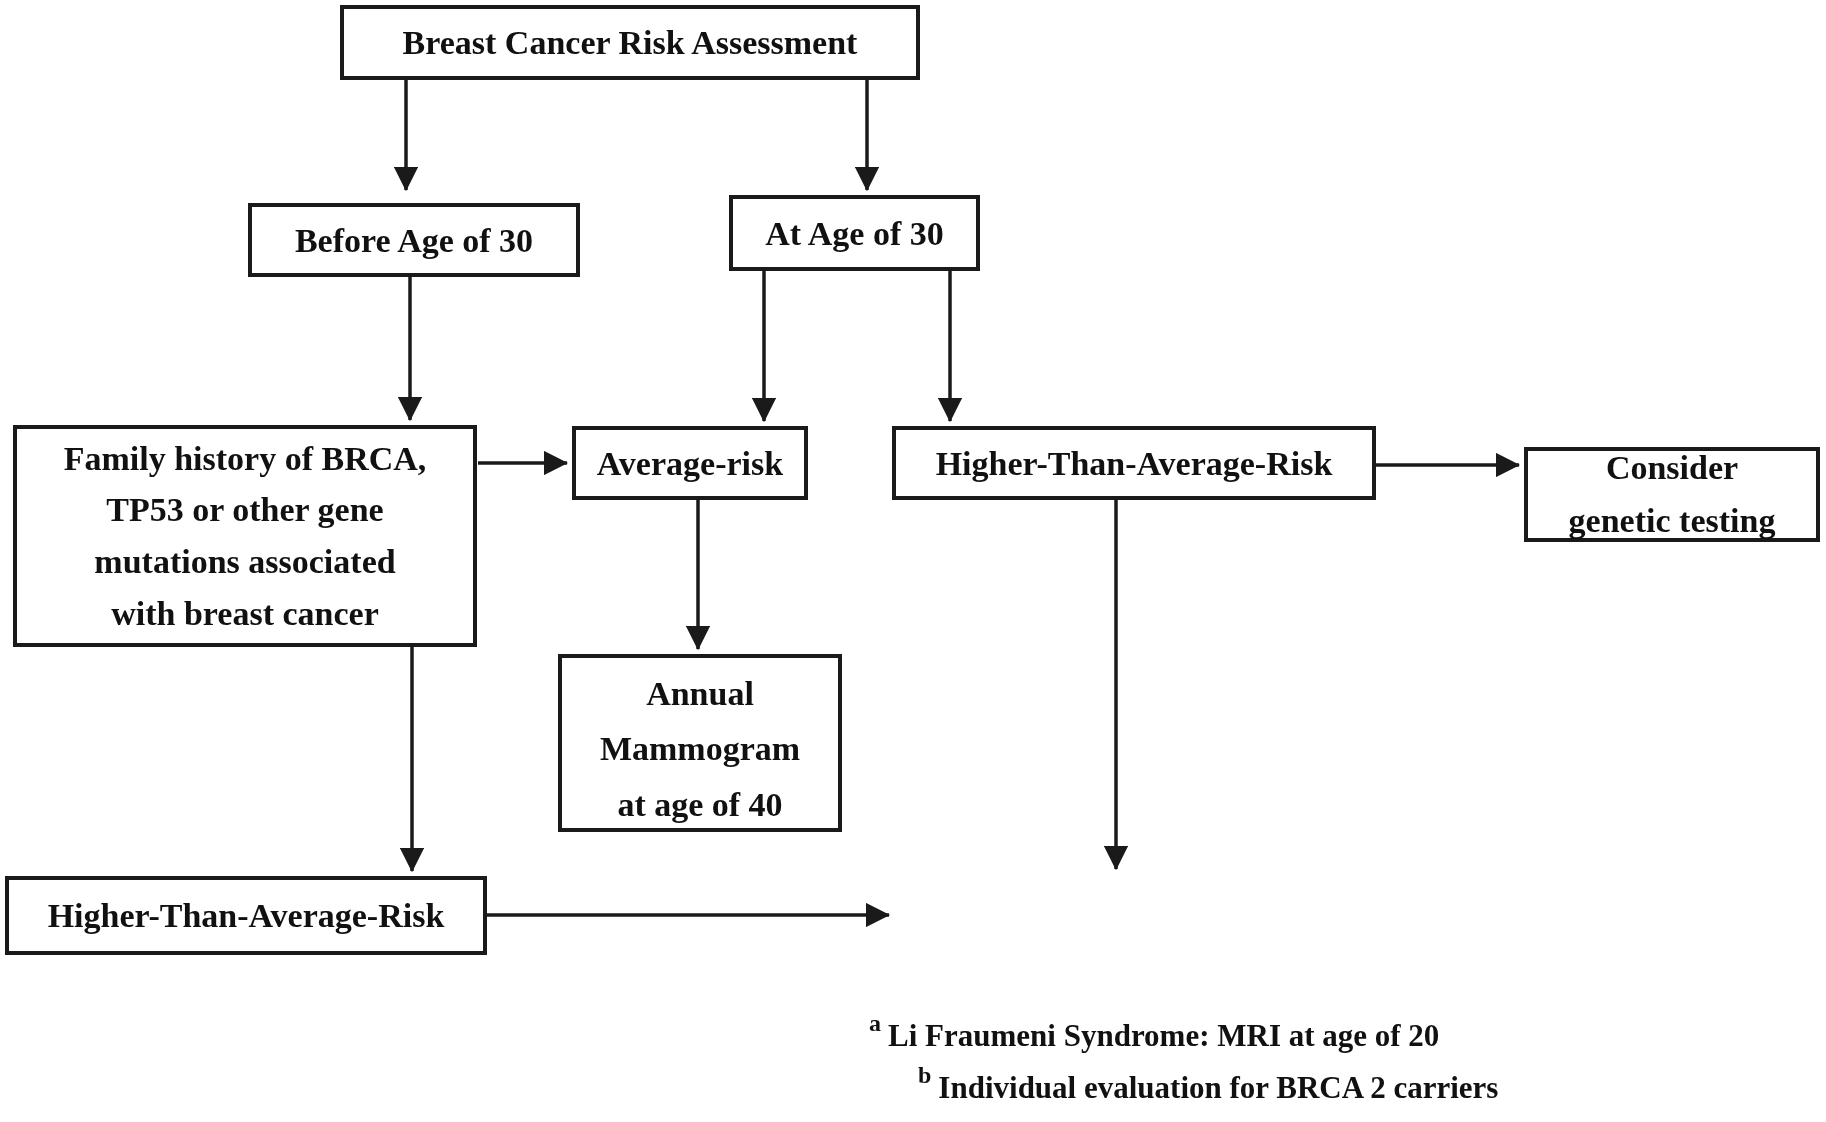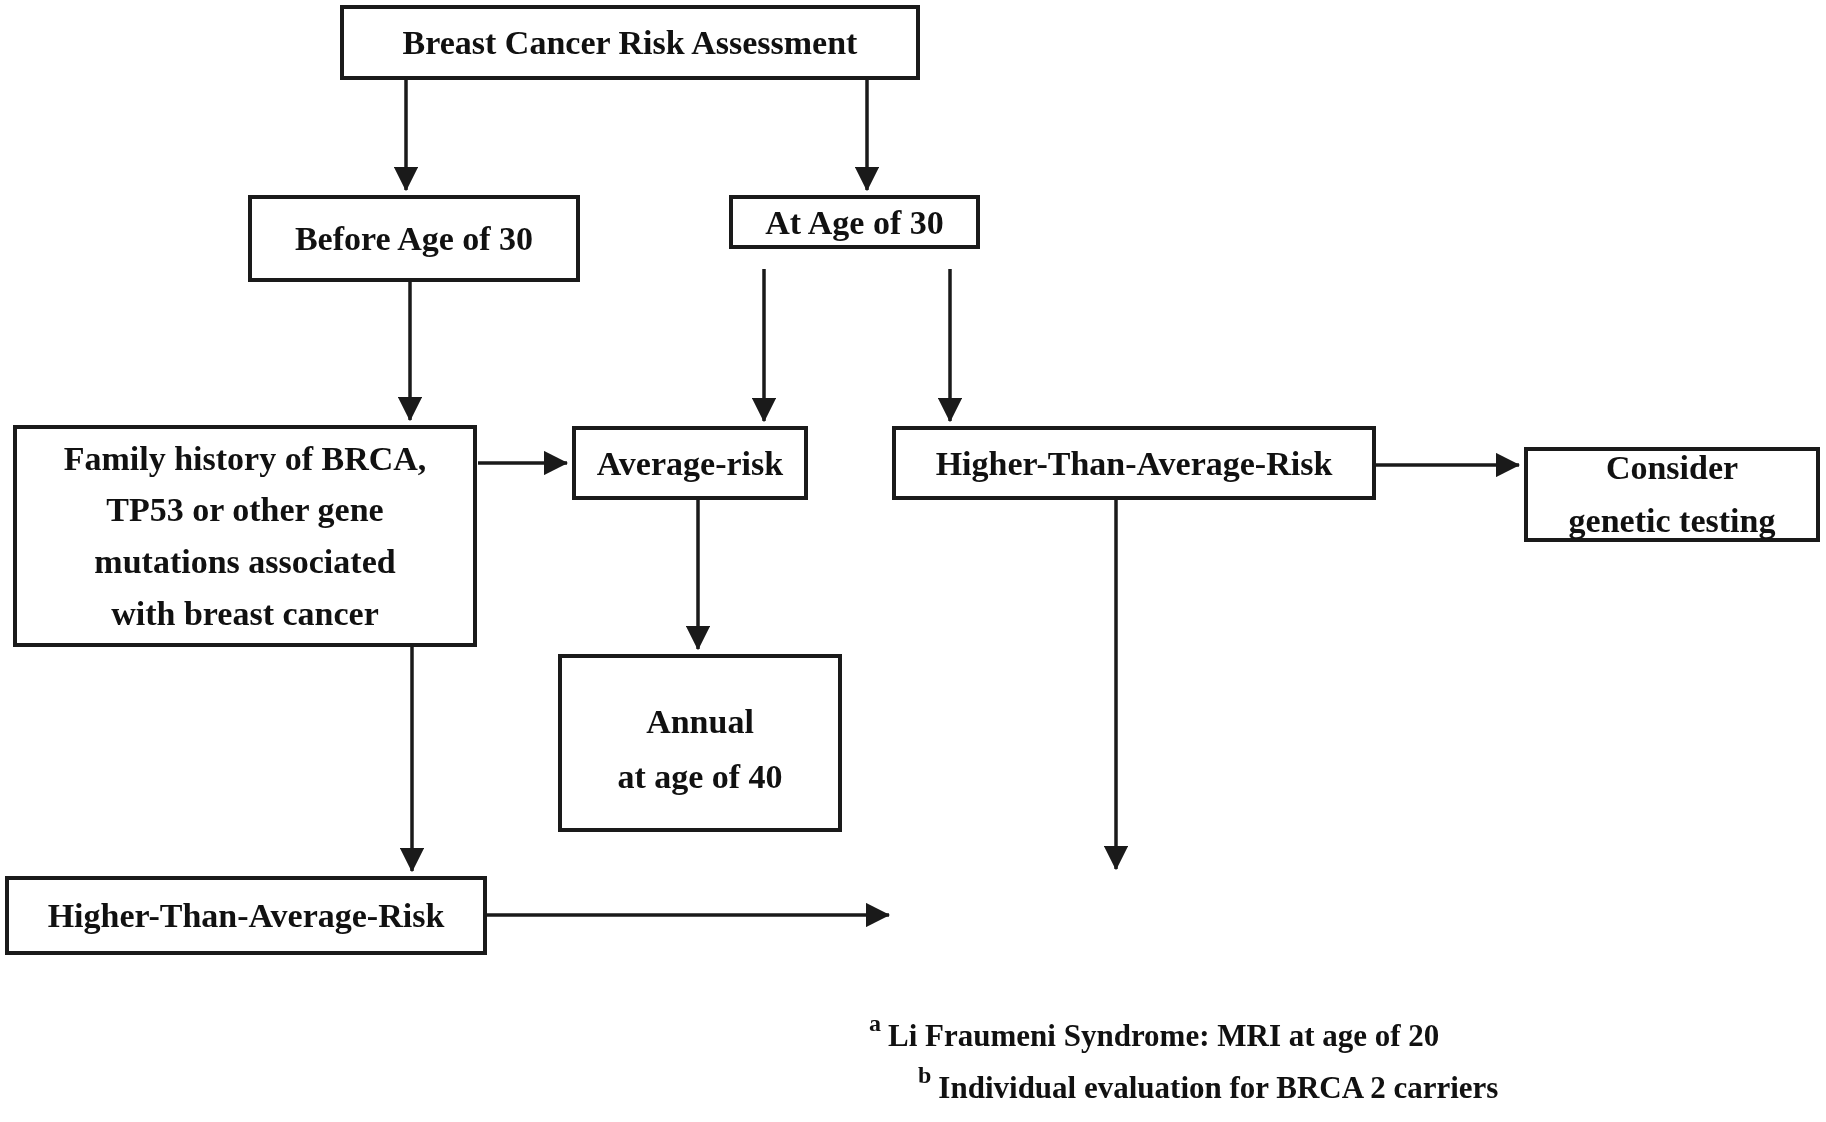--- a/index.html
+++ b/index.html
@@ -33,22 +33,22 @@
     align-items:center;
     justify-content:center;
     text-align:center;
     font-size:34px;
     font-weight:700;
     line-height:1.5;
     color:var(--text);
   }
   .node .nline{display:block;}
   .n-assessment{left:340px;top:5px;width:580px;height:75px;}
-  .n-before30{left:248px;top:195px;width:332px;height:87px;}
-  .n-at30{left:729px;top:195px;width:251px;height:54px;text-align:center;}
+  .n-before30{left:248px;top:203px;width:332px;height:74px;}
+  .n-at30{left:729px;top:195px;width:251px;height:76px;text-align:center;}
   .n-family{left:13px;top:425px;width:464px;height:222px;line-height:1.52;}
   .n-avgrisk{left:572px;top:426px;width:236px;height:74px;}
   .n-highermid{left:892px;top:426px;width:484px;height:74px;}
   .n-consider{left:1524px;top:427px;width:296px;height:95px;line-height:1.55;margin-top:20px;}
   .n-annual{left:558px;top:654px;width:284px;height:178px;line-height:1.62;padding-top:12px;text-align:center;}
   .n-higherleft{left:5px;top:876px;width:482px;height:79px;}
   .n-screening{
     left:894px;top:874px;width:832px;height:123px;
     align-items:flex-start;justify-content:flex-start;
     text-align:left;
@@ -128,20 +128,21 @@
     <span class="nline">Higher-Than-Average-Risk</span>
   </div>
 
   <div class="node n-consider">
     <span class="nline">Consider</span>
     <span class="nline">genetic testing</span>
   </div>
 
   <div class="node n-annual">
     <span class="nline">Annual</span>
+    <span class="nline">Mammogram</span>
     <span class="nline">at age of 40</span>
   </div>
 
   <div class="node n-higherleft">
     <span class="nline">Higher-Than-Average-Risk</span>
   </div>
 
 
   <div class="footnote f-a">
     <sup>a</sup><span>Li Fraumeni Syndrome: MRI at age of 20</span>

